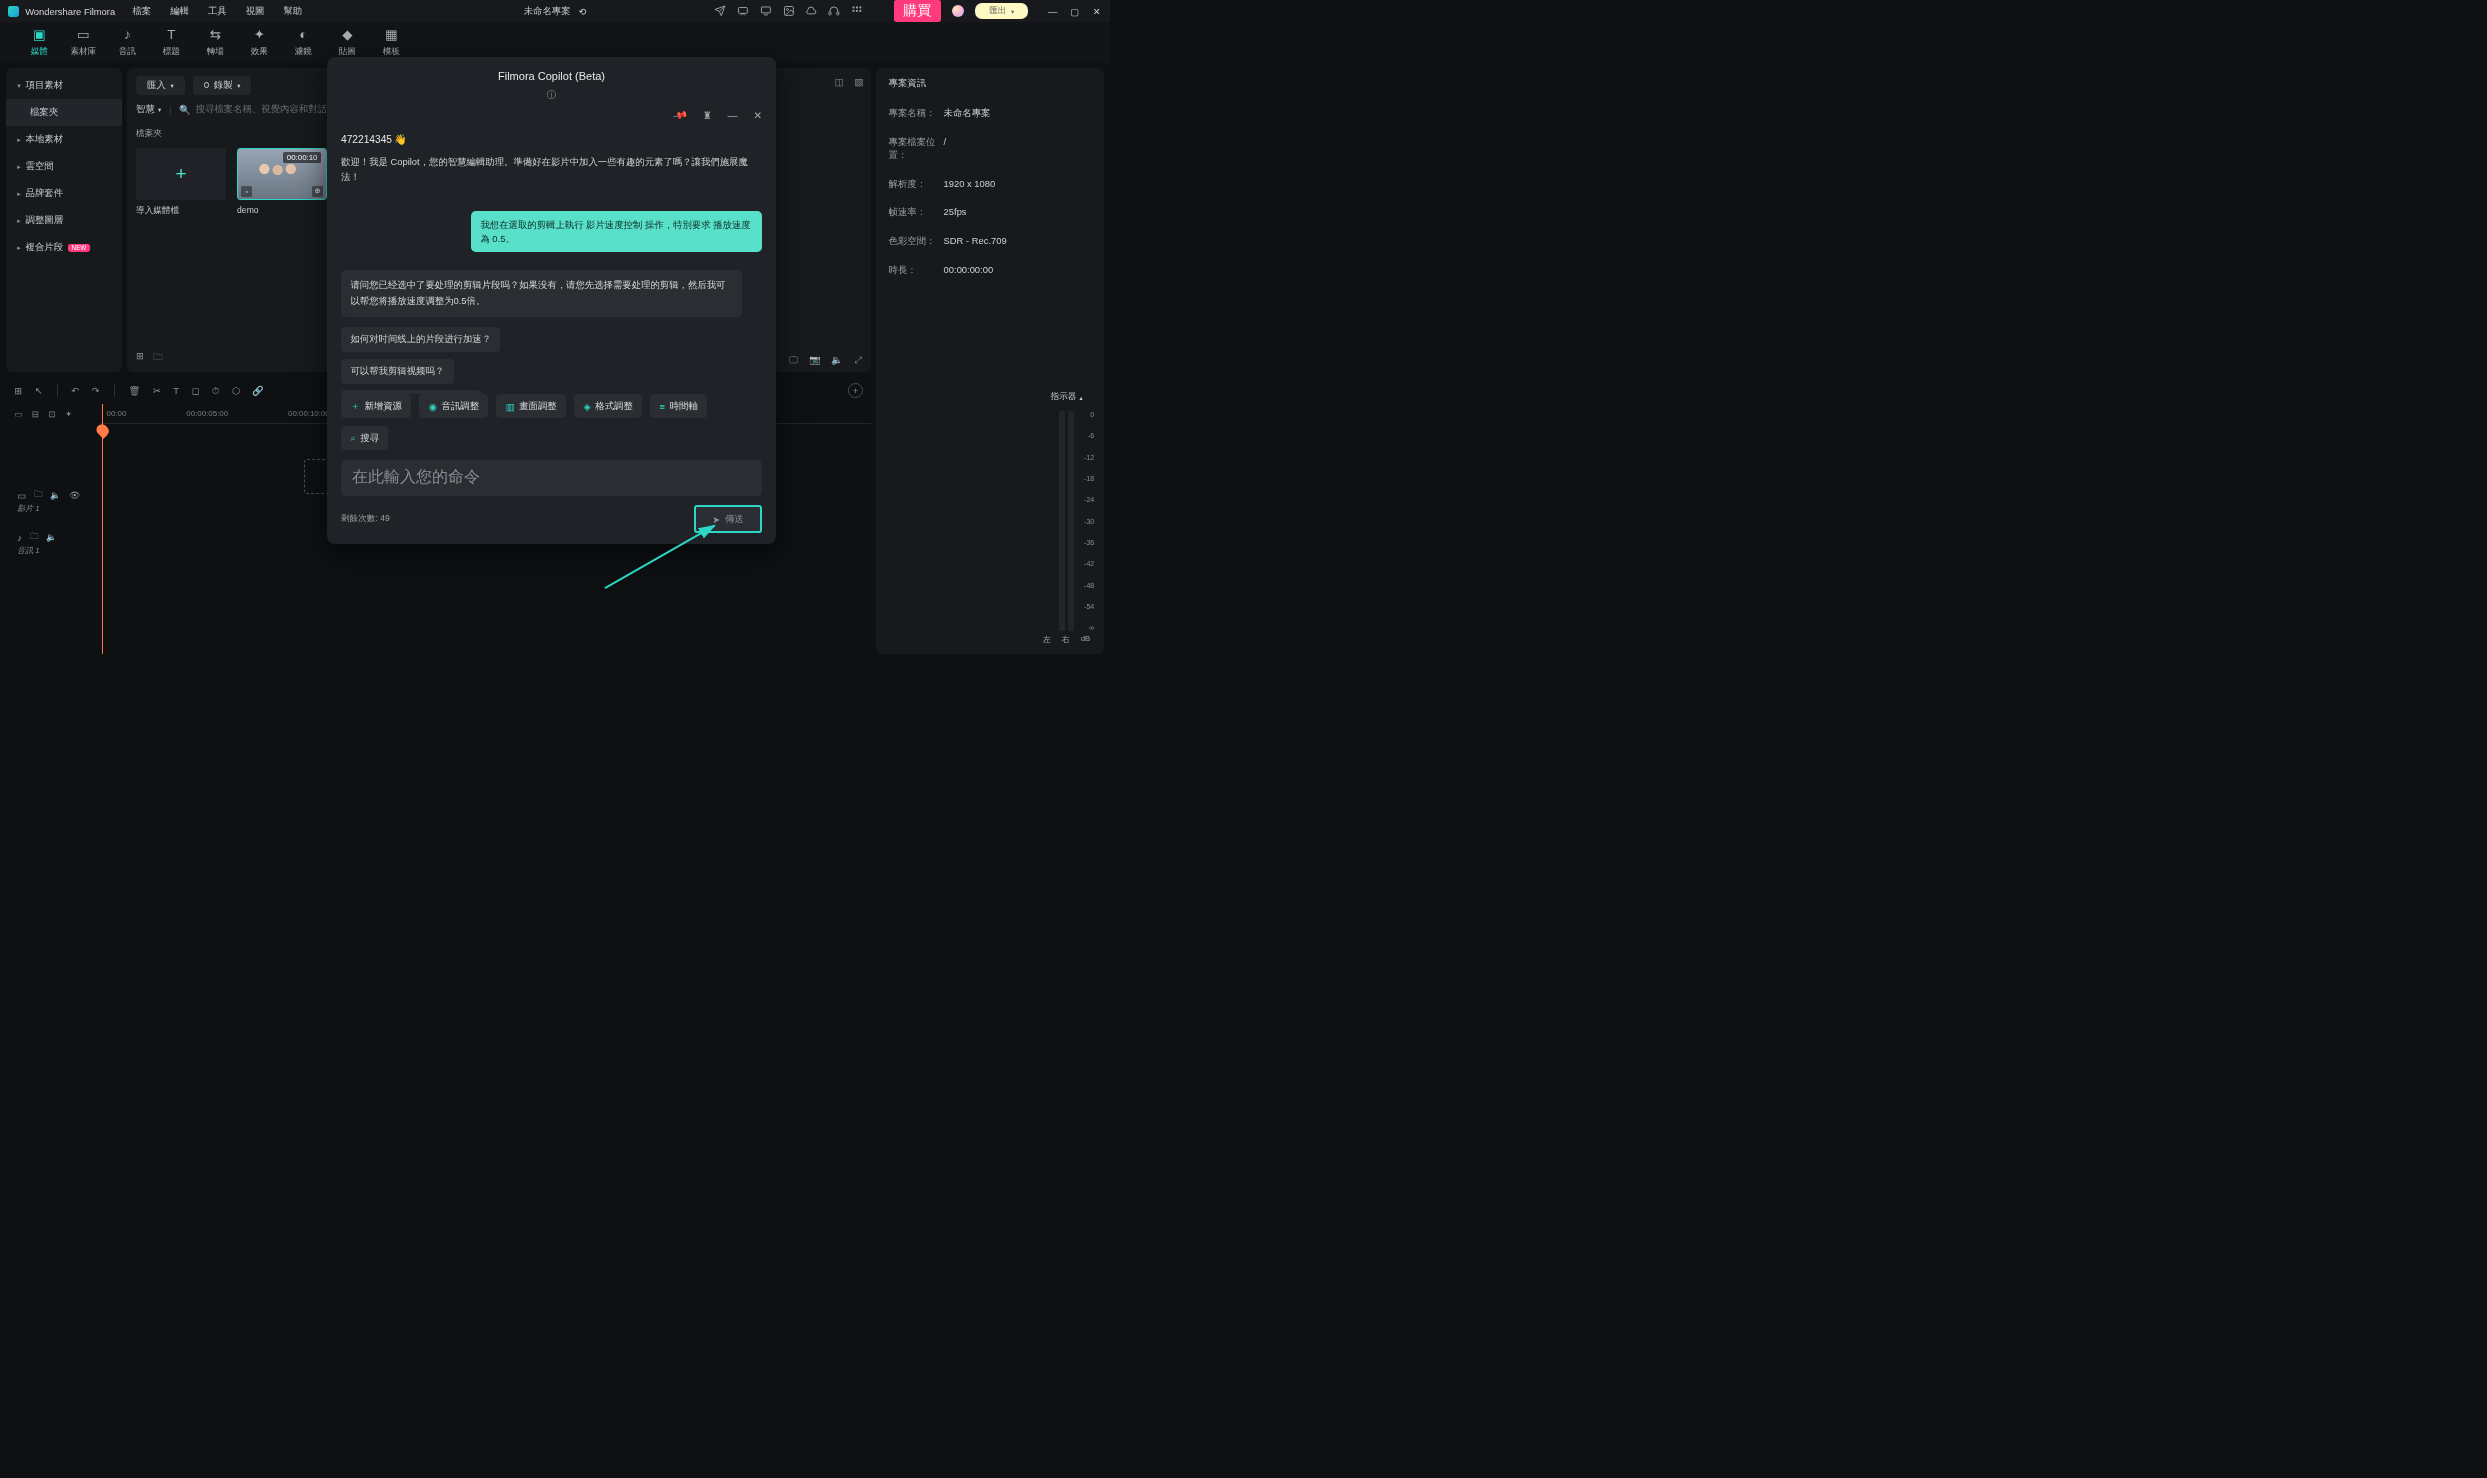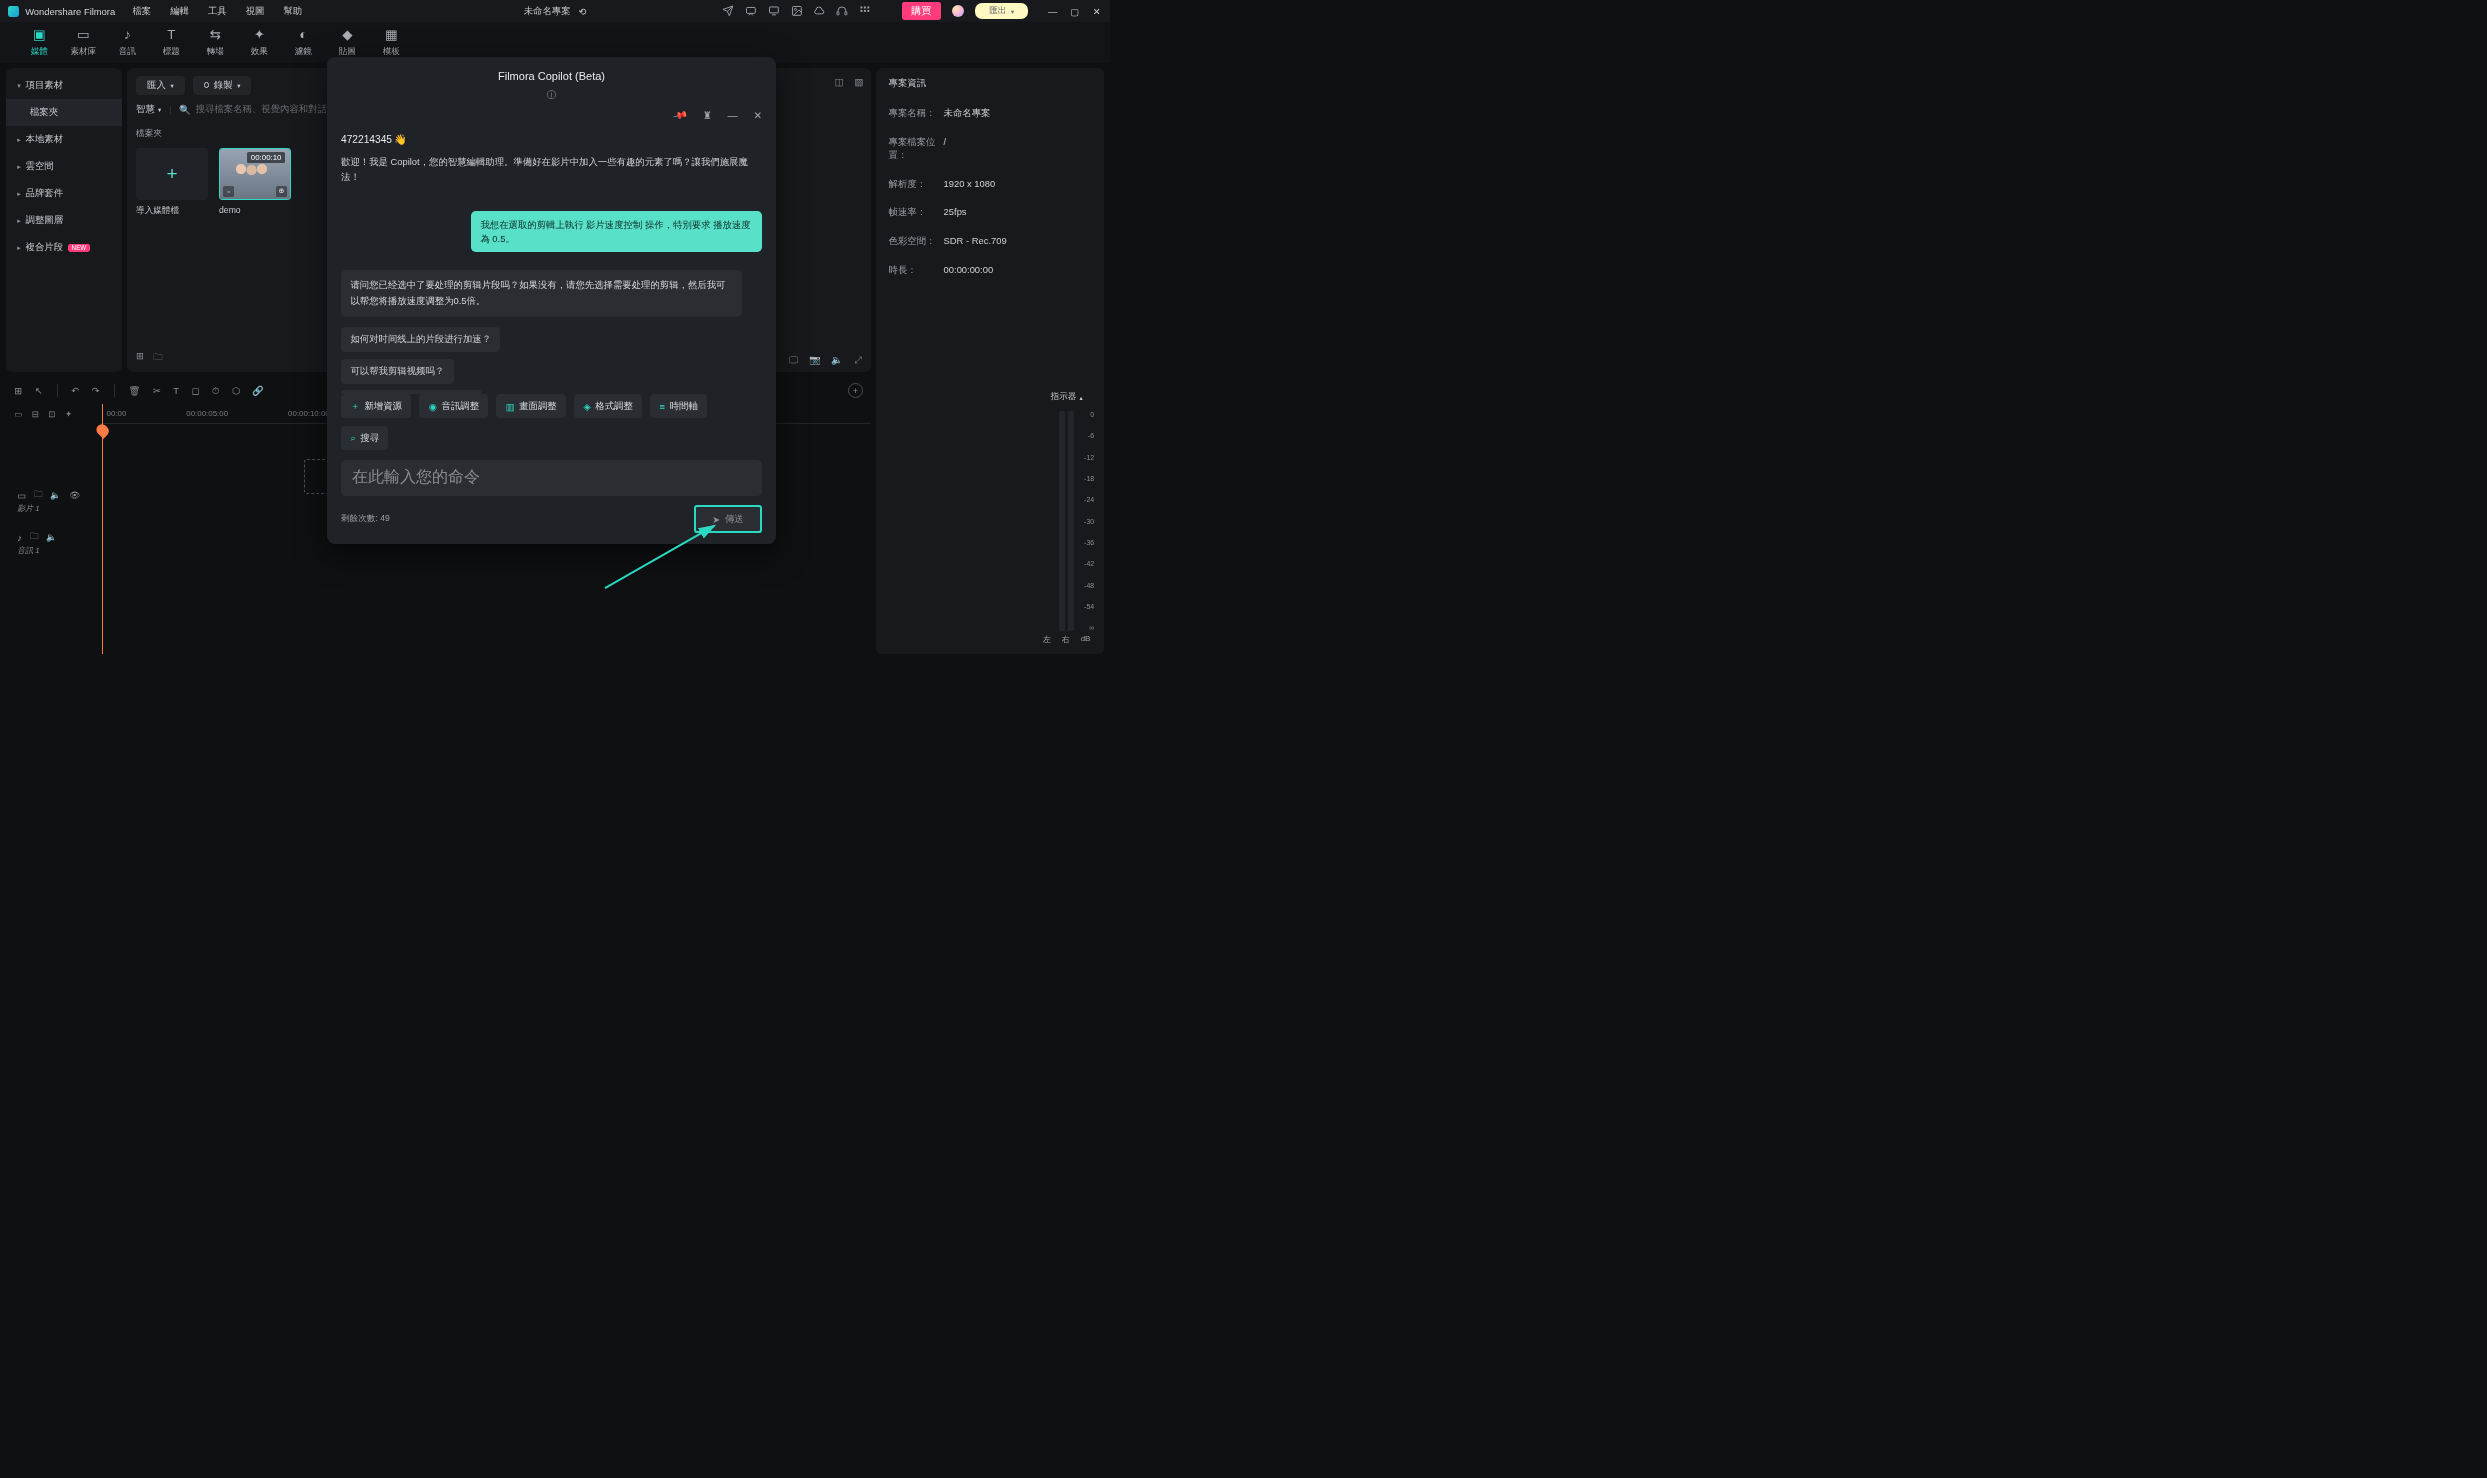--- a/index.html
+++ b/index.html
@@ -7,21 +7,21 @@
 
 
 .titlebar { height:22px; display:flex; align-items:center; padding:0 7.9px; background:#17191c; }
 .logo { width:11px; height:11px; border-radius:2.4px; background:linear-gradient(135deg,#2bd8c4,#1a9bd8); margin-right:6.3px; }
 .title-app { color:#d5d6d9; font-size:9.4px; margin-right:17.3px; white-space:nowrap; }
 .menu-items { display:flex; gap:19px; }
 .menu-items span { color:#c8cace; font-size:9.4px; cursor:pointer; }
 .title-center { position:absolute; left:50%; transform:translateX(-50%); display:flex; align-items:center; gap:7.9px; color:#c8cace; font-size:9.4px; }
 .title-right { margin-left:auto; display:flex; align-items:center; gap:11px; color:#9b9ea3; }
 .ic { width:11.8px; height:11.8px; display:inline-block; }
-.buy-btn { background:#ff3b7b; color:#fff; padding:1.6px 9.4px; border-radius:2.4px; font-size:10px;margin-left:20px; }
+.buy-btn { background:#ff3b7b; color:#fff; padding:1.6px 9.4px; border-radius:2.4px; font-size:14px;margin-left:20px; }
 .avatar { width:12.6px;height:12.6px;border-radius:50%;background:radial-gradient(circle at 30% 30%,#ffe9b0,#f7b4d9,#b4a7f7); }
 .export-btn { background:#fef9c3; color:#6c6e73; padding:1.6px 14px; border-radius:7px; display:flex; align-items:center; gap:4.7px; font-size:8.6px; }
 .win-btns { display:flex; gap:11px; margin-left:7.9px; }
 .win-btns span { width:11px;display:flex;justify-content:center;align-items:center;color:#c8cace; }
 
 
 .main-tabs { height:41px; display:flex; align-items:center; padding:0 17.3px; gap:0; background:#121417; }
 .mtab { width:44px; display:flex; flex-direction:column; align-items:center; gap:3.1px; color:#a9abb0; font-size:8.6px; cursor:pointer; position:relative; }
 .mtab.active { color:#2bd8c4; }
 .mtab .mi { font-size:13.4px; }
@@ -41,21 +41,21 @@
 .mp-top { display:flex; gap:7.9px; }
 .pill { background:#232529; color:#c9cbd0; padding:3.1px 11px; border-radius:3.9px; font-size:9.4px; display:flex; align-items:center; gap:4.7px; }
 .pill .dot { width:5.5px;height:5.5px;border-radius:50%;border:1.2px solid #c9cbd0; }
 .pill .dd { font-size:6.3px; }
 .mp-search-row { margin-top:7.9px; display:flex; align-items:center; gap:7.9px; }
 .mp-search-row .smart { color:#c9cbd0; font-size:9.4px; display:flex;align-items:center;gap:3.1px; }
 .mp-search-row .sep { color:#3a3d42; }
 .search-box { display:flex; align-items:center; gap:4.7px; color:#6c6e73; flex:1; font-size:9.4px; }
 .mp-label { color:#9d9fa4; font-size:8.6px; margin-top:12.6px; margin-bottom:7.9px; }
 .mp-grid { display:flex; gap:11px; }
-.thumb { width:72px; }
+.thumb { width:90px; }
 .thumb-box { height:52px; border-radius:3.1px; position:relative; overflow:hidden; }
 .import-box { background:#202227; display:flex; align-items:center; justify-content:center; }
 .import-box .plus { font-size:19px; color:#55e0cb; font-weight:200; }
 .demo-box { background:linear-gradient(100deg,#5e6f84 0%,#8a7d6e 40%,#7a6b5f 100%); border:1.6px solid #2bd8c4; }
 .demo-box .dur { position:absolute; top:3.1px; right:4.7px; background:rgba(0,0,0,.55); color:#fff; font-size:7.9px; padding:0.8px 3.9px; border-radius:1.6px; }
 .demo-faces { position:absolute; inset:0; background:
  radial-gradient(circle at 30% 40%, #e8c8b0 4.7px, transparent 5.5px),
  radial-gradient(circle at 45% 42%, #d8b89f 4.7px, transparent 5.5px),
  radial-gradient(circle at 60% 40%, #e3c3a8 4.7px, transparent 5.5px),
  linear-gradient(180deg,#98a4b3 0%,#6b7683 100%);

